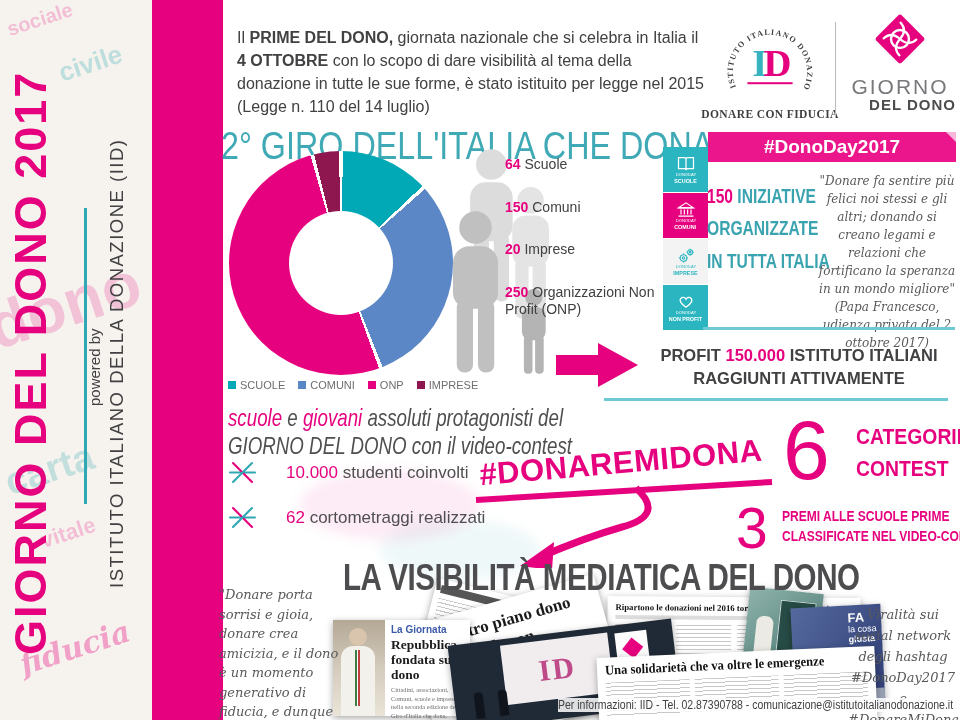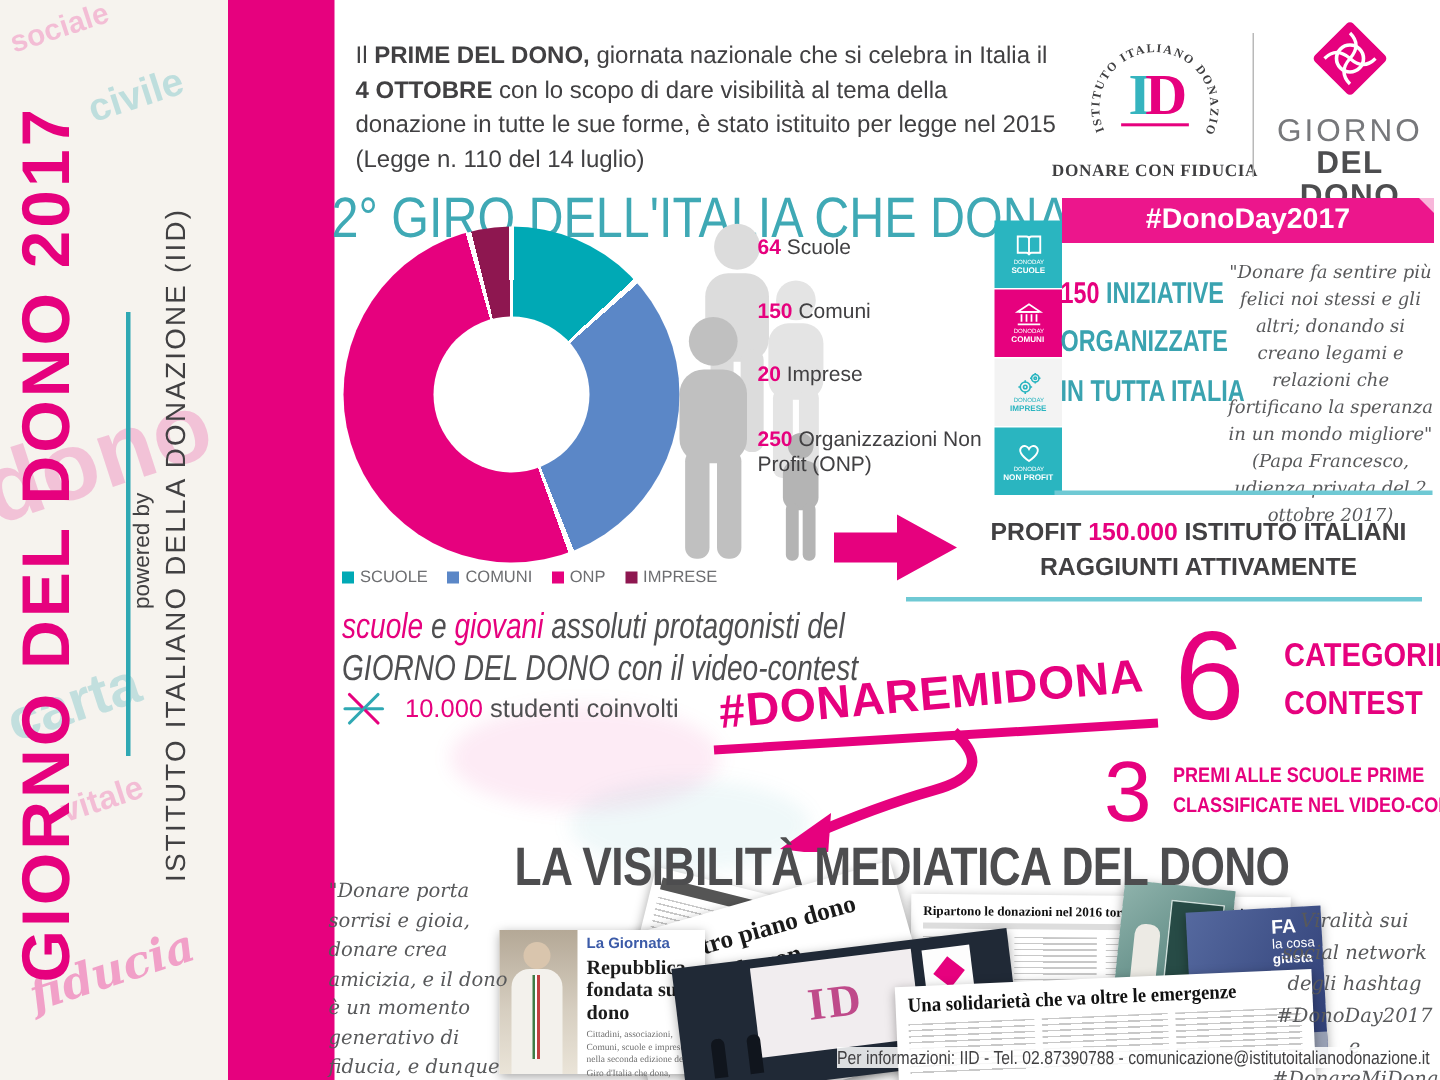--- a/index.html
+++ b/index.html
@@ -29,21 +29,21 @@
   .page-title{position:absolute;left:221px;top:100px;font-size:38px;font-weight:400;color:#3fa9b5;
               transform:scaleX(.85);transform-origin:left top;white-space:nowrap;letter-spacing:0px;}
   
   .logo-box{position:absolute;left:708px;top:8px;width:248px;height:152px;}
   .logo-divider{position:absolute;left:127px;top:14px;width:1px;height:96px;background:#b9b9b9;}
   .iid-logo{position:absolute;left:0;top:0;width:124px;height:100px;}
   .iid-tagline{position:absolute;left:-7px;top:100px;width:138px;text-align:center;
                font-family:"Liberation Serif",serif;font-weight:bold;font-size:11.5px;color:#3f3f41;letter-spacing:.4px;}
   .gdd-logo{position:absolute;left:136px;top:0;width:112px;text-align:center;}
   .gdd-name1{font-size:21px;color:#77787b;letter-spacing:2px;line-height:1;margin-top:2px;}
-  .gdd-name2{font-size:21px;color:#4d4d4f;font-weight:bold;letter-spacing:1px;line-height:1.05;}
+  .gdd-name2{font-size:15px;color:#4d4d4f;font-weight:bold;letter-spacing:1px;line-height:1.05;text-align:right;}
   .donoday-banner{position:absolute;left:0;top:124px;width:248px;height:30px;background:#ec168c;color:#fff;
                   font-weight:bold;font-size:19px;display:flex;align-items:center;justify-content:center;}
   .donoday-banner::after{content:"";position:absolute;right:0;top:0;border-style:solid;border-width:0 10px 10px 0;
                   border-color:transparent #f8b6da transparent transparent;}
   
   .donut{position:absolute;left:229px;top:151px;width:224px;height:224px;border-radius:50%;}
   .donut-hole{position:absolute;left:50%;top:50%;width:104px;height:104px;margin:-52px 0 0 -52px;background:#fff;border-radius:50%;}
   .legend{position:absolute;left:228px;top:379px;display:flex;gap:13px;font-size:11px;color:#6d6e71;align-items:center;}
   .legend-item{display:flex;align-items:center;gap:4px;}
   .swatch{width:8px;height:8px;display:inline-block;}
@@ -76,21 +76,21 @@
   .reach .num{color:#e6017e;}
   
   .protagonists{position:absolute;left:228px;top:404px;font-size:24px;font-style:italic;color:#4f4f51;
                 line-height:1.18;transform:scaleX(.78);transform-origin:left top;white-space:nowrap;}
   .protagonists .mag{color:#e6017e;}
   .ghost{position:absolute;border-radius:50%;filter:blur(6px);}
   .ghost1{left:300px;top:470px;width:180px;height:70px;background:rgba(231,1,126,.08);}
   .ghost2{left:380px;top:520px;width:160px;height:60px;background:rgba(47,168,179,.08);}
   .bullets{position:absolute;left:228px;top:458px;display:flex;flex-direction:column;gap:16px;}
   .bullet{display:flex;align-items:center;gap:13px;font-size:17px;color:#4f4f51;}
-  .bullet .num{color:#e6017e;}
+  .bullet .num{color:#e6017e;margin-left:16px;}
   
   .hashtag{position:absolute;left:479px;top:445px;font-size:31px;font-weight:800;color:#e6017e;
            transform:rotate(-5deg);letter-spacing:.5px;white-space:nowrap;}
   .hash-arrow{position:absolute;left:468px;top:472px;}
   .big6{position:absolute;left:783px;top:408px;font-size:84px;color:#e6017e;line-height:1;font-weight:400;}
   .cat-lines{position:absolute;left:856px;top:421px;color:#e6017e;font-weight:bold;font-size:22px;line-height:1.45;
              transform:scaleX(.88);transform-origin:left top;white-space:nowrap;}
   .big3{position:absolute;left:736px;top:500px;font-size:57px;color:#e6017e;line-height:1;font-weight:400;}
   .premi-lines{position:absolute;left:782px;top:507px;color:#e6017e;font-weight:bold;font-size:14px;line-height:1.42;
                transform:scaleX(.86);transform-origin:left top;white-space:nowrap;}
@@ -315,20 +315,30 @@
     <div class="bullet">
       <svg width="29" height="29" viewBox="0 0 29 29">
           <g stroke-width="2.1" stroke-linecap="round">
             <line x1="2" y1="14.5" x2="27" y2="14.5" stroke="#2fa8b3"></line>
             <line x1="5" y1="5" x2="24" y2="24" stroke="#e6017e"></line>
             <line x1="5" y1="24" x2="24" y2="5" stroke="#2fa8b3"></line>
           </g>
         </svg>
       <span><span class="num">10.000</span><span> studenti coinvolti</span></span>
     </div>
+    <div class="bullet">
+      <svg width="29" height="29" viewBox="0 0 29 29">
+          <g stroke-width="2.1" stroke-linecap="round">
+            <line x1="2" y1="14.5" x2="27" y2="14.5" stroke="#2fa8b3"></line>
+            <line x1="5" y1="5" x2="24" y2="24" stroke="#e6017e"></line>
+            <line x1="5" y1="24" x2="24" y2="5" stroke="#2fa8b3"></line>
+          </g>
+        </svg>
+      <span><span class="num">62</span><span> cortometraggi realizzati</span></span>
+    </div>
   </div>
 
   <div class="hashtag">#DONAREMIDONA</div>
   <svg class="hash-arrow" width="312" height="96" viewBox="0 0 312 96">
     <line x1="8" y1="28" x2="304" y2="10" stroke="#e6017e" stroke-width="6"></line>
     <path d="M168 16 c 22 20 12 32 -14 39 c -28 8 -52 17 -82 30" fill="none" stroke="#e6017e" stroke-width="7"></path>
     <polygon points="52,94 86,70 84,98" fill="#e6017e"></polygon>
   </svg>
 
   <div class="big6">6</div>

